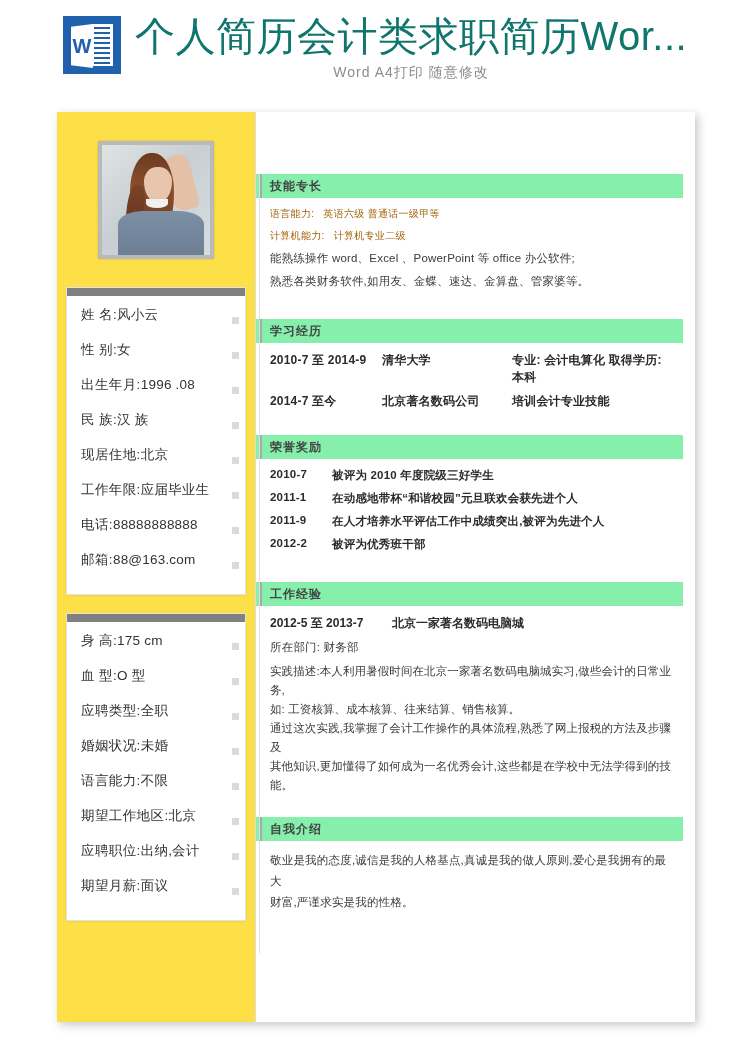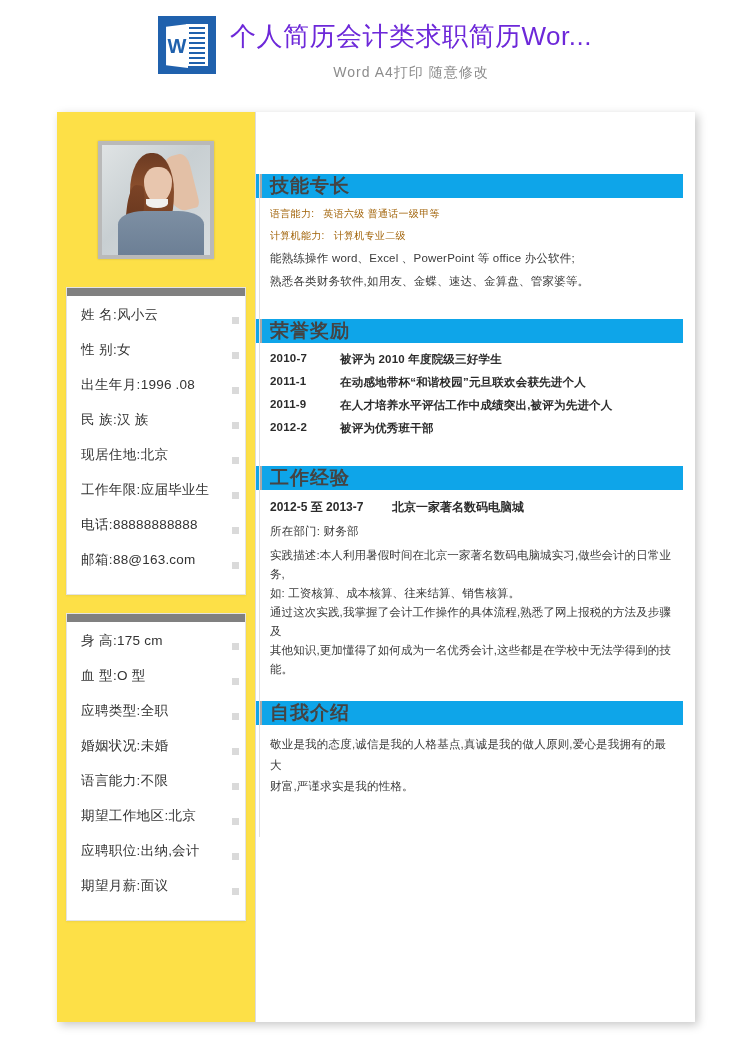--- a/index.html
+++ b/index.html
@@ -58,22 +58,22 @@
     left: 8px; top: 8px;
     width: 22px; height: 44px;
     color: #2061ad;
     font-weight: bold;
     font-size: 20px;
     line-height: 44px;
     text-align: center;
   }
   #header-text { display: flex; flex-direction: column; }
   #doc-title {
-    font-size: 26px;
-    color: #6d28d9;
+    font-size: 40px;
+    color: #0f766e;
     letter-spacing: 0.5px;
     line-height: 40px;
     white-space: nowrap;
   }
   #doc-subtitle {
     font-size: 14px;
     color: #8d8d8d;
     text-align: center;
     margin-top: 8px;
     letter-spacing: 1px;
@@ -201,26 +201,26 @@
   #right-col {
     position: absolute;
     left: 199px; top: 0;
     width: 439px; height: 910px;
     background: #ffffff;
     padding: 0 12px 0 0;
   }
   .section { margin: 0 0 0 0; }
   .section-head {
     position: relative;
-    background: #0ea5e9;
+    background: #86efac;
     height: 24px;
     line-height: 24px;
     margin-left: 0;
     padding-left: 14px;
-    font-size: 19px;
+    font-size: 12px;
     font-weight: bold;
     color: #444444;
     letter-spacing: 1px;
   }
   .section-head::before {
     content: "";
     position: absolute;
     left: 3px; top: 0;
     width: 3px; height: 24px;
     background: #a8a8a8;
@@ -261,21 +261,20 @@
   .edu-date { width: 112px; flex: 0 0 112px; }
   .edu-org  { width: 130px; flex: 0 0 130px; }
   .edu-extra { flex: 1 1 auto; }
   .award-row {
     display: flex;
     font-size: 11.5px;
     font-weight: bold;
     color: #2b2b2b;
     margin-bottom: 8px;
     letter-spacing: 0.2px;
-    gap: 8px;
   }
   .award-date { width: 62px; flex: 0 0 62px; }
   .award-text { flex: 1 1 auto; }
   .work-head {
     display: flex;
     font-size: 12px;
     font-weight: bold;
     color: #2b2b2b;
     margin-bottom: 8px;
   }
@@ -449,20 +448,36 @@
         </div>
         <div class="kv-line">
           <span class="kv-k">计算机能力:</span><span> 计算机专业二级</span>
         </div>
         <div class="plain-line">能熟练操作 word、Excel 、PowerPoint 等 office 办公软件;</div>
         <div class="plain-line">熟悉各类财务软件,如用友、金蝶、速达、金算盘、管家婆等。</div>
         <div class="spacer-sm" style="height:22px"></div>
       </div>
     </div>
 
+    <div class="section">
+      <div class="section-head">学习经历</div>
+      <div class="section-body">
+        <div class="edu-row">
+          <span class="edu-date">2010-7 至 2014-9</span>
+          <span class="edu-org">清华大学</span>
+          <span class="edu-extra">专业: 会计电算化   取得学历: 本科</span>
+        </div>
+        <div class="edu-row">
+          <span class="edu-date">2014-7 至今</span>
+          <span class="edu-org">北京著名数码公司</span>
+          <span class="edu-extra">培训会计专业技能</span>
+        </div>
+        <div class="spacer-sm" style="height:18px"></div>
+      </div>
+    </div>
 
     <div class="section">
       <div class="section-head">荣誉奖励</div>
       <div class="section-body">
         <div class="award-row">
           <span class="award-date">2010-7</span>
           <span class="award-text">被评为 2010 年度院级三好学生</span>
         </div>
         <div class="award-row">
           <span class="award-date">2011-1</span>

